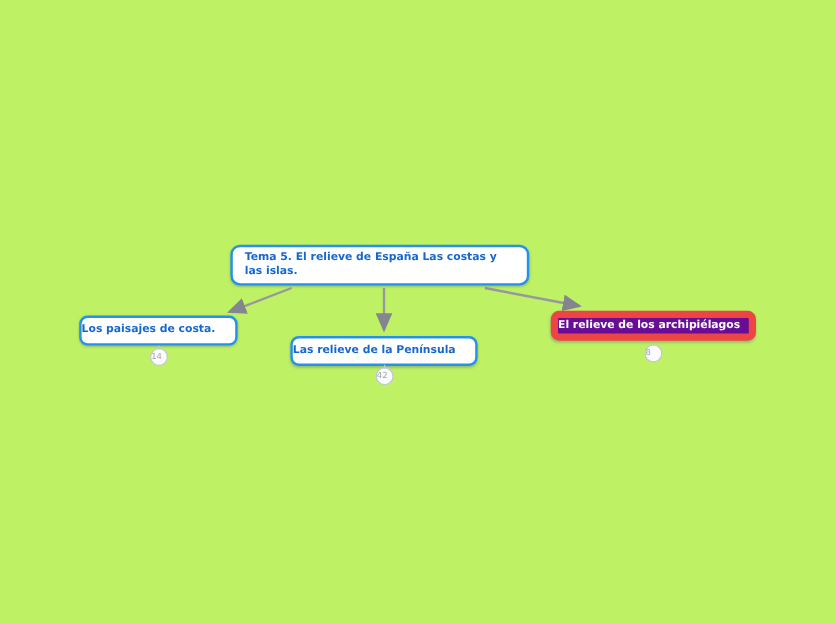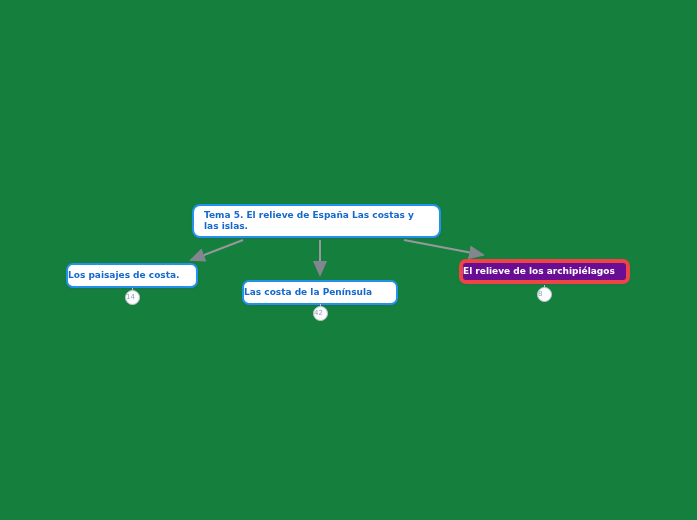--- a/index.html
+++ b/index.html
@@ -7,21 +7,21 @@
     padding: 0;
     width: 697px;
     height: 520px;
     overflow: hidden;
     font-family: "DejaVu Sans", "Liberation Sans", sans-serif;
   }
   .canvas {
     position: relative;
     width: 697px;
     height: 520px;
-    background: #15803d;
+    background: #bef264;
   }
   .connectors {
     position: absolute;
     left: 0; top: 0;
     width: 697px; height: 520px;
     pointer-events: none;
   }
   .node {
     position: absolute;
     box-sizing: border-box;
@@ -34,21 +34,21 @@
     box-shadow: 0 1px 2px rgba(60,70,110,0.28);
     cursor: pointer;
   }
   .node.outline {
     background: #ffffff;
     border: 2px solid #2492ea;
     color: #1668cd;
   }
   .node.filled {
     background: #690d94;
-    border: 4px solid #ef4444;
+    border: 6px solid #ef4444;
     color: #ffffff;
   }
   .node-root {
     left: 192px; top: 204px;
     width: 249px; height: 34px;
     padding: 4px 10px;
     text-align: left;
   }
   .node-child {
     justify-content: flex-start;
@@ -103,21 +103,21 @@
   <div class="node outline node-root">
     <span>Tema 5. El relieve de España Las costas y las islas.</span>
   </div>
 
   <div class="node outline node-child node-paisajes">
     <span>Los paisajes de costa.</span>
   </div>
   <div class="badge badge-paisajes">14</div>
 
   <div class="node outline node-child node-peninsula">
-    <span>Las costa de la Península</span>
+    <span>Las relieve de la Península</span>
   </div>
   <div class="badge badge-peninsula">42</div>
 
   <div class="node filled node-child node-archipielagos">
     <span>El relieve de los archipiélagos</span>
   </div>
   <div class="badge badge-archipielagos">8</div>
 
 </div>
 

